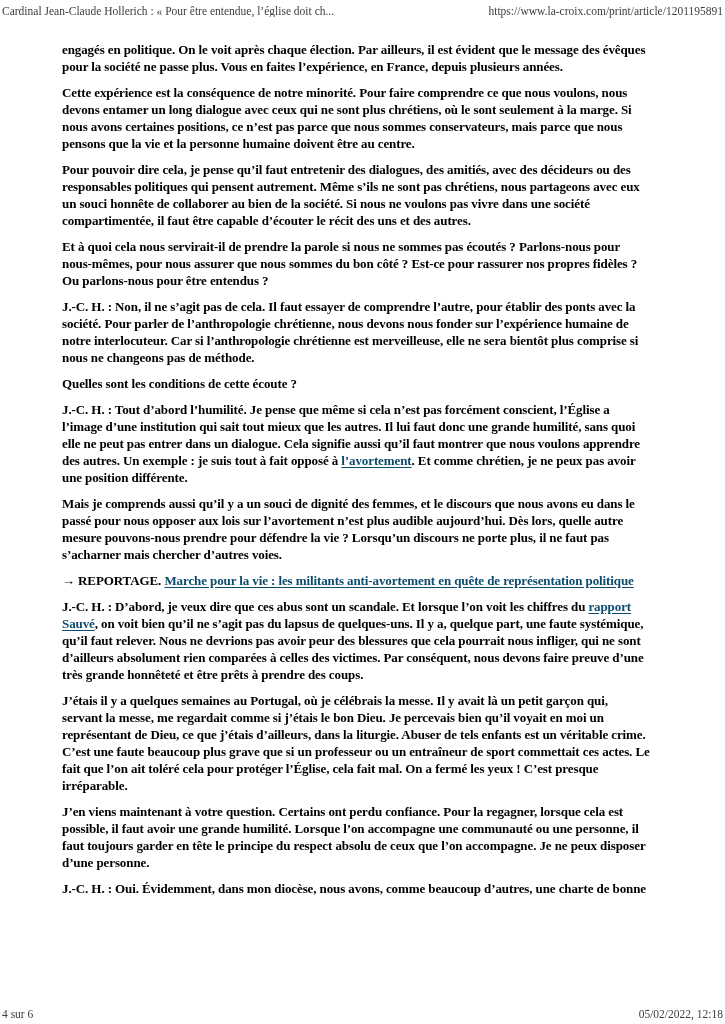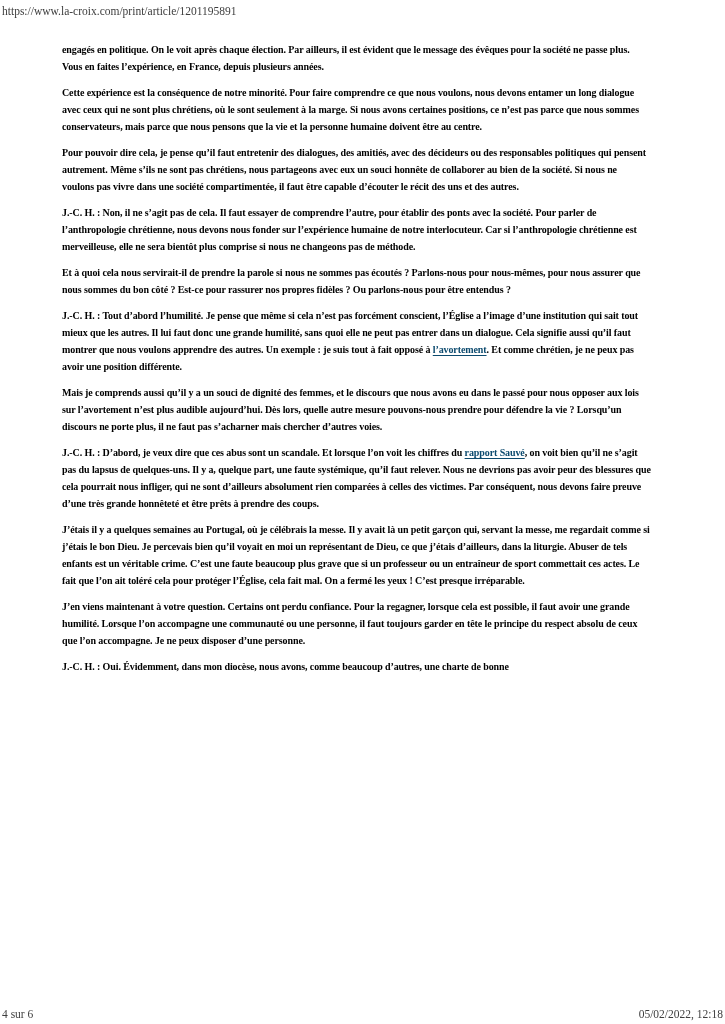--- a/index.html
+++ b/index.html
@@ -31,21 +31,21 @@
   }
   .print-header .left { overflow: hidden; text-overflow: clip; }
   .article {
     position: absolute;
     top: 41px;
     left: 62px;
     width: 601px;
   }
   .article p {
     margin: 0 12px 9px 0;
-    font-size: 10px;
+    font-size: 13px;
     line-height: 17px;
     font-weight: 700;
     letter-spacing: -0.1px;
     text-align: left;
     color: #000000;
   }
   .article a.inline-link {
     color: #0c4a6e;
     text-decoration: underline;
     text-underline-offset: 2px;
@@ -62,31 +62,34 @@
     font-size: 11.5px;
     font-weight: 400;
     color: #3d3d3d;
     gap: 41px;
   }
 </style>
 </head>
 <body>
 
 <div class="print-header">
+  <span class="left">Cardinal Jean-Claude Hollerich : « Pour être entendue, l’église doit ch...</span>
   <span class="right">https://www.la-croix.com/print/article/1201195891</span>
 </div>
 
 <main class="article">
     <p><span>engagés en politique. On le voit après chaque élection. Par ailleurs, il est évident que le message des évêques pour la société ne passe plus. Vous en faites l’expérience, en France, depuis plusieurs années.</span></p>
     <p><span>Cette expérience est la conséquence de notre minorité. Pour faire comprendre ce que nous voulons, nous devons entamer un long dialogue avec ceux qui ne sont plus chrétiens, où le sont seulement à la marge. Si nous avons certaines positions, ce n’est pas parce que nous sommes conservateurs, mais parce que nous pensons que la vie et la personne humaine doivent être au centre.</span></p>
     <p><span>Pour pouvoir dire cela, je pense qu’il faut entretenir des dialogues, des amitiés, avec des décideurs ou des responsables politiques qui pensent autrement. Même s’ils ne sont pas chrétiens, nous partageons avec eux un souci honnête de collaborer au bien de la société. Si nous ne voulons pas vivre dans une société compartimentée, il faut être capable d’écouter le récit des uns et des autres.</span></p>
+    <p><span>Et à quoi cela nous servirait-il de prendre la parole si nous ne sommes pas écoutés ? Parlons-nous pour nous-mêmes, pour nous assurer que nous sommes du bon côté ? Est-ce pour rassurer nos propres fidèles ? Ou parlons-nous pour être entendus ?</span></p>
     <p><span>J.-C. H. : Non, il ne s’agit pas de cela. Il faut essayer de comprendre l’autre, pour établir des ponts avec la société. Pour parler de l’anthropologie chrétienne, nous devons nous fonder sur l’expérience humaine de notre interlocuteur. Car si l’anthropologie chrétienne est merveilleuse, elle ne sera bientôt plus comprise si nous ne changeons pas de méthode.</span></p>
-    <p><span>Et à quoi cela nous servirait-il de prendre la parole si nous ne sommes pas écoutés ? Parlons-nous pour nous-mêmes, pour nous assurer que nous sommes du bon côté ? Est-ce pour rassurer nos propres fidèles ? Ou parlons-nous pour être entendus ?</span></p>
+    <p><span>Quelles sont les conditions de cette écoute ?</span></p>
     <p><span>J.-C. H. : Tout d’abord l’humilité. Je pense que même si cela n’est pas forcément conscient, l’Église a l’image d’une institution qui sait tout mieux que les autres. Il lui faut donc une grande humilité, sans quoi elle ne peut pas entrer dans un dialogue. Cela signifie aussi qu’il faut montrer que nous voulons apprendre des autres. Un exemple : je suis tout à fait opposé à </span><a class="inline-link" href="#">l’avortement</a><span>. Et comme chrétien, je ne peux pas avoir une position différente.</span></p>
     <p><span>Mais je comprends aussi qu’il y a un souci de dignité des femmes, et le discours que nous avons eu dans le passé pour nous opposer aux lois sur l’avortement n’est plus audible aujourd’hui. Dès lors, quelle autre mesure pouvons-nous prendre pour défendre la vie ? Lorsqu’un discours ne porte plus, il ne faut pas s’acharner mais chercher d’autres voies.</span></p>
+    <p><span>→ REPORTAGE. </span><a class="inline-link" href="#">Marche pour la vie : les militants anti-avortement en quête de représentation politique</a></p>
     <p><span>J.-C. H. : D’abord, je veux dire que ces abus sont un scandale. Et lorsque l’on voit les chiffres du </span><a class="inline-link" href="#">rapport Sauvé</a><span>, on voit bien qu’il ne s’agit pas du lapsus de quelques-uns. Il y a, quelque part, une faute systémique, qu’il faut relever. Nous ne devrions pas avoir peur des blessures que cela pourrait nous infliger, qui ne sont d’ailleurs absolument rien comparées à celles des victimes. Par conséquent, nous devons faire preuve d’une très grande honnêteté et être prêts à prendre des coups.</span></p>
     <p><span>J’étais il y a quelques semaines au Portugal, où je célébrais la messe. Il y avait là un petit garçon qui, servant la messe, me regardait comme si j’étais le bon Dieu. Je percevais bien qu’il voyait en moi un représentant de Dieu, ce que j’étais d’ailleurs, dans la liturgie. Abuser de tels enfants est un véritable crime. C’est une faute beaucoup plus grave que si un professeur ou un entraîneur de sport commettait ces actes. Le fait que l’on ait toléré cela pour protéger l’Église, cela fait mal. On a fermé les yeux ! C’est presque irréparable.</span></p>
     <p><span>J’en viens maintenant à votre question. Certains ont perdu confiance. Pour la regagner, lorsque cela est possible, il faut avoir une grande humilité. Lorsque l’on accompagne une communauté ou une personne, il faut toujours garder en tête le principe du respect absolu de ceux que l’on accompagne. Je ne peux disposer d’une personne.</span></p>
     <p><span>J.-C. H. : Oui. Évidemment, dans mon diocèse, nous avons, comme beaucoup d’autres, une charte de bonne</span></p>
   </main>
 
 <div class="print-footer">
   <span>4 sur 6</span>
   <span>05/02/2022, 12:18</span>
 </div>

